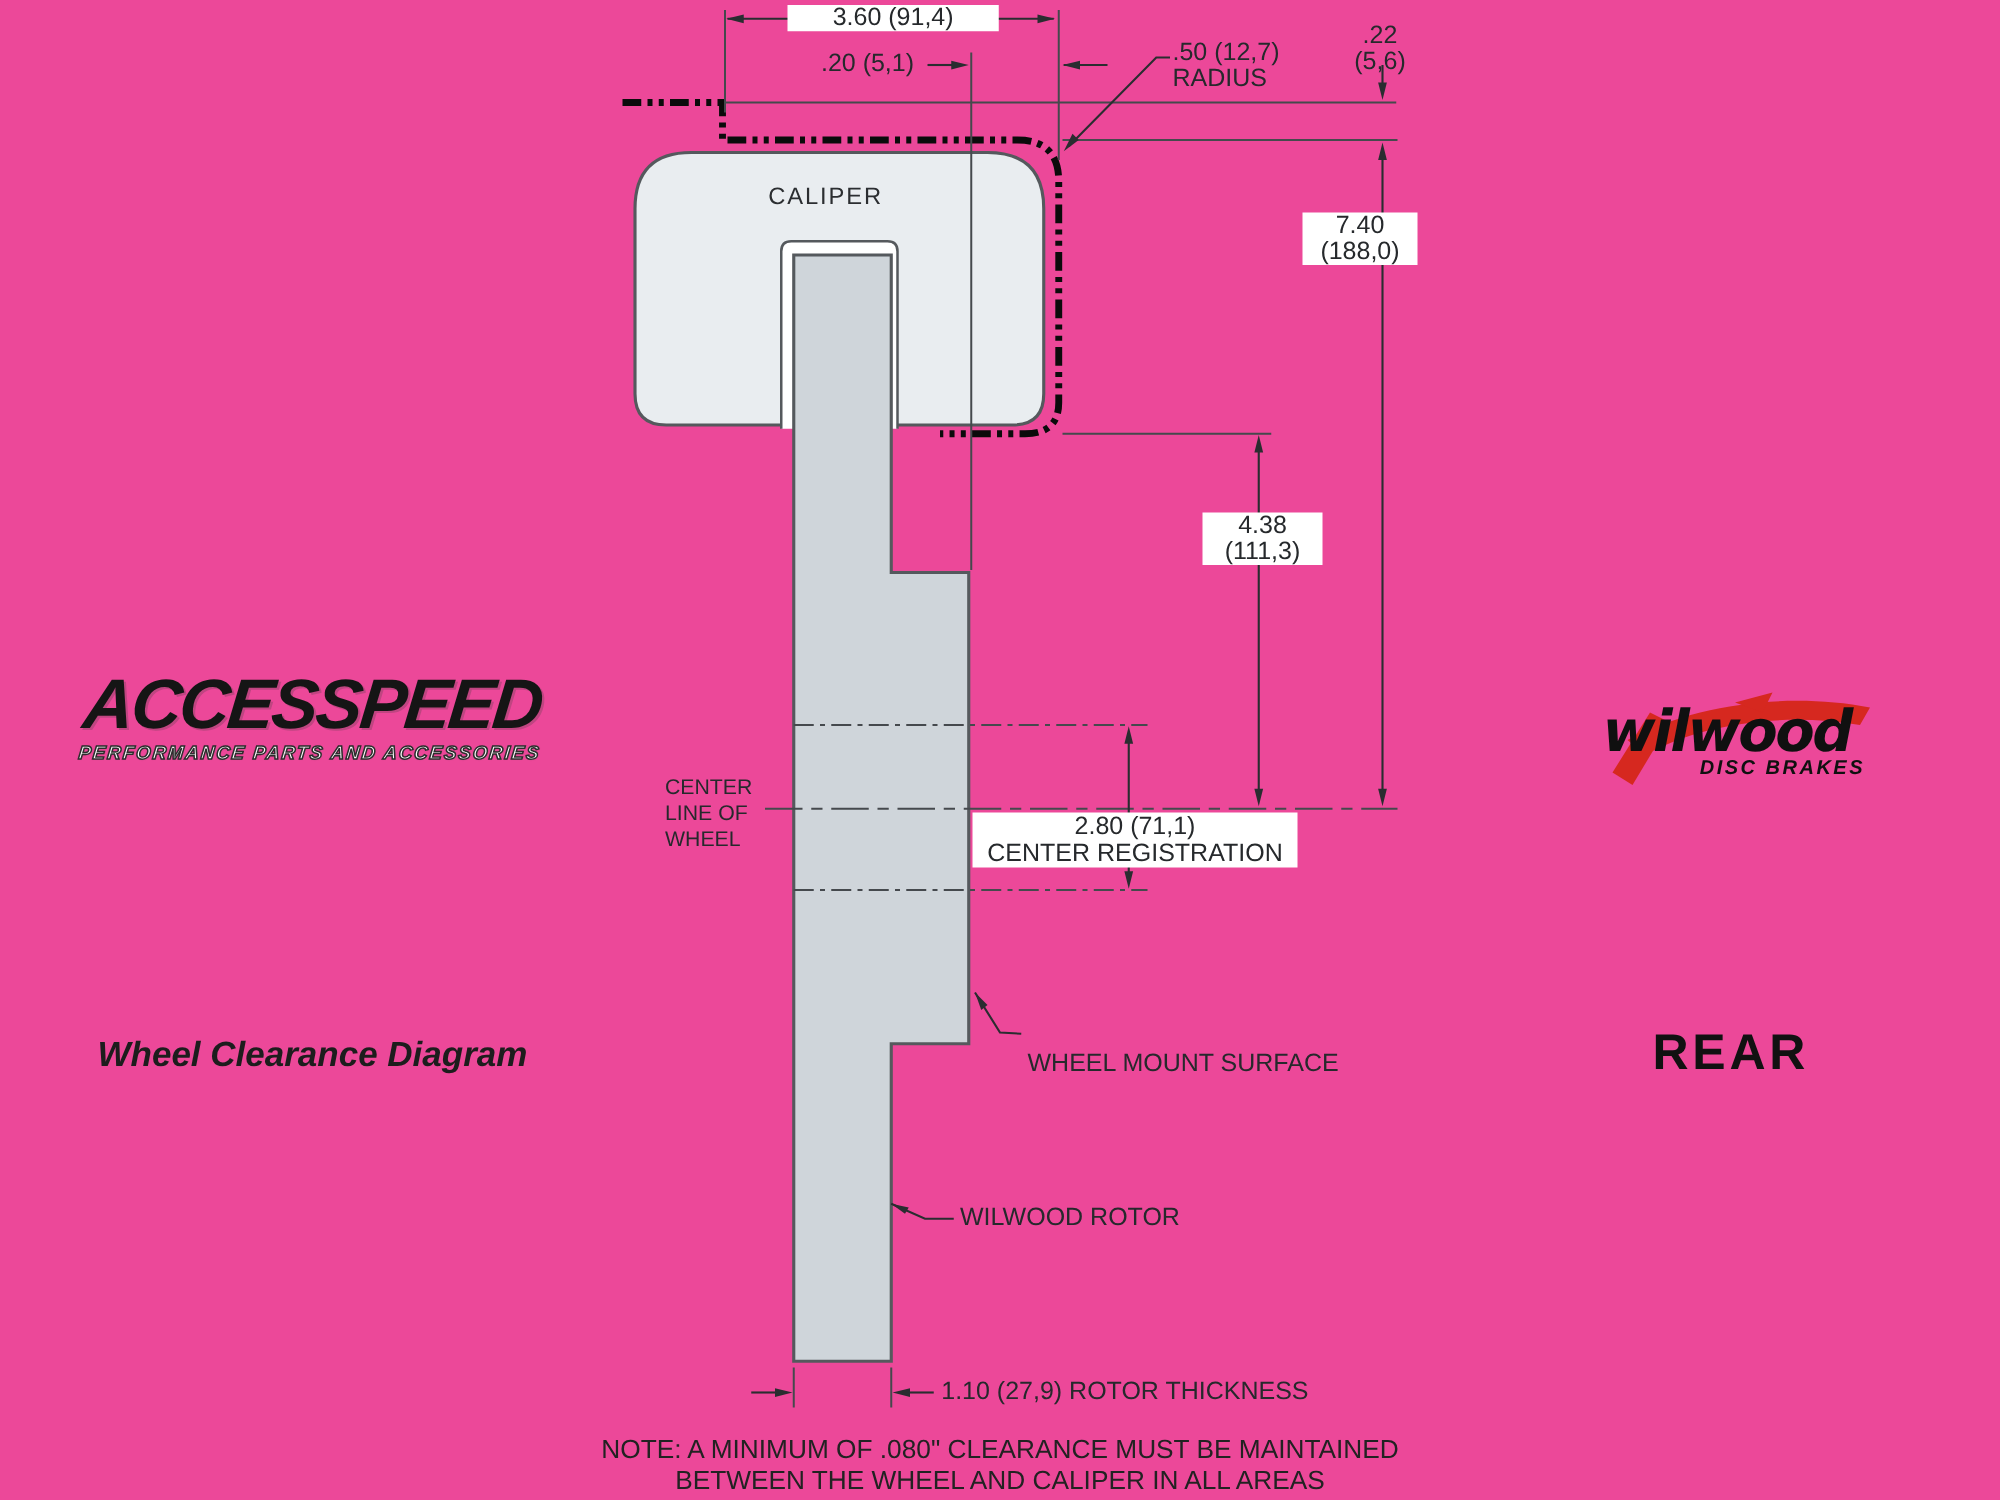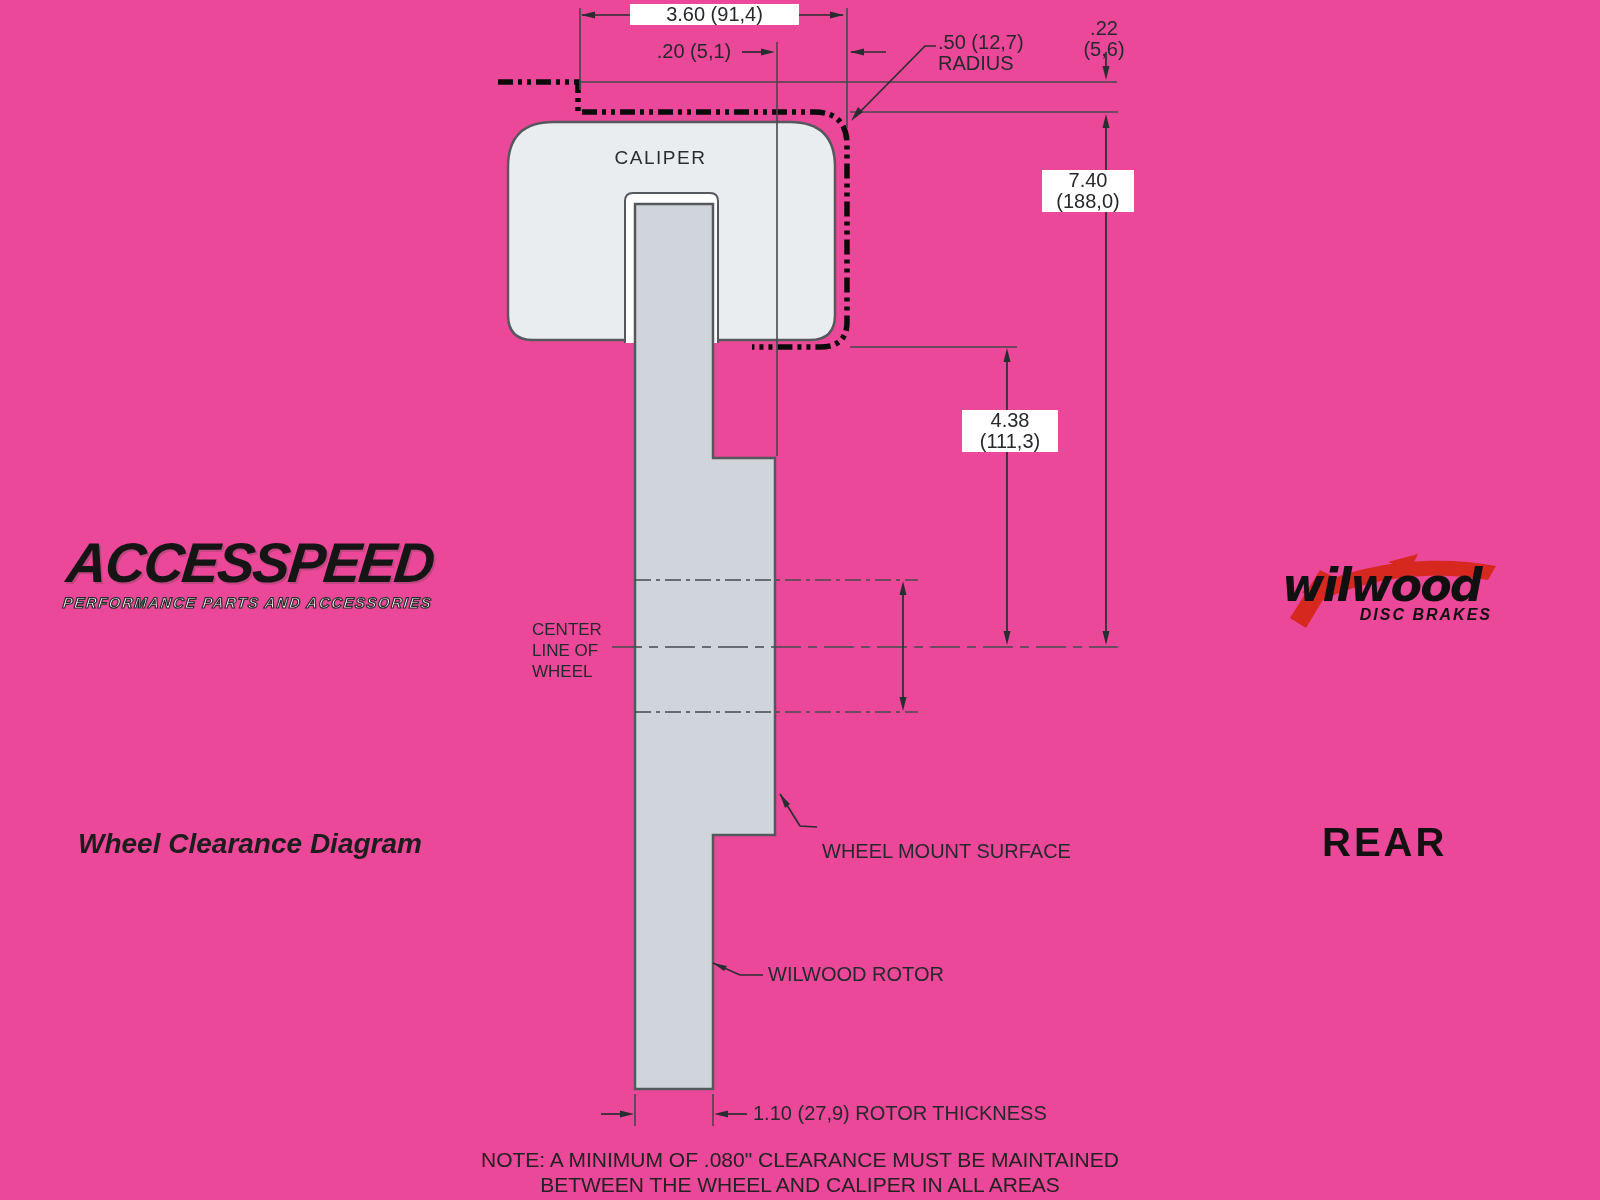--- a/index.html
+++ b/index.html
@@ -128,20 +128,24 @@
   </div>
 
   <div class="lbl caliper-text center" style="left:598px;top:147px;width:125px;">CALIPER</div>
 
   <div class="lbl" style="left:532px;top:619px;font-size:17px;">
     <div>CENTER</div>
     <div>LINE OF</div>
     <div>WHEEL</div>
   </div>
 
+  <div class="lbl center whitebg" style="left:778px;top:650px;width:256px;line-height:22px;">
+    <div>2.80 (71,1)</div>
+    <div>CENTER REGISTRATION</div>
+  </div>
 
   <div class="lbl" style="left:822px;top:820px;margin-top:21px;">WHEEL MOUNT SURFACE</div>
 
   <div class="lbl" style="left:768px;top:964px;">WILWOOD ROTOR</div>
 
   <div class="lbl" style="left:753px;top:1103px;">1.10 (27,9) ROTOR THICKNESS</div>
 
   <div class="note" style="position:absolute;left:400px;top:1147px;width:800px;">
     <div>NOTE: A MINIMUM OF .080" CLEARANCE MUST BE MAINTAINED</div>
     <div>BETWEEN THE WHEEL AND CALIPER IN ALL AREAS</div>

